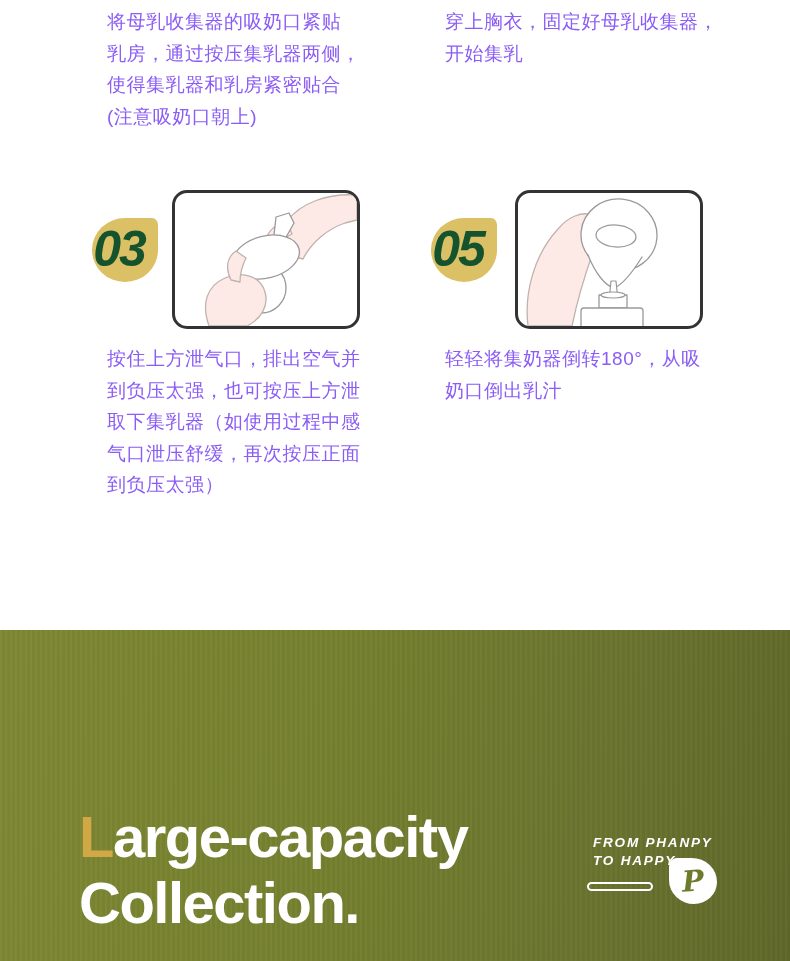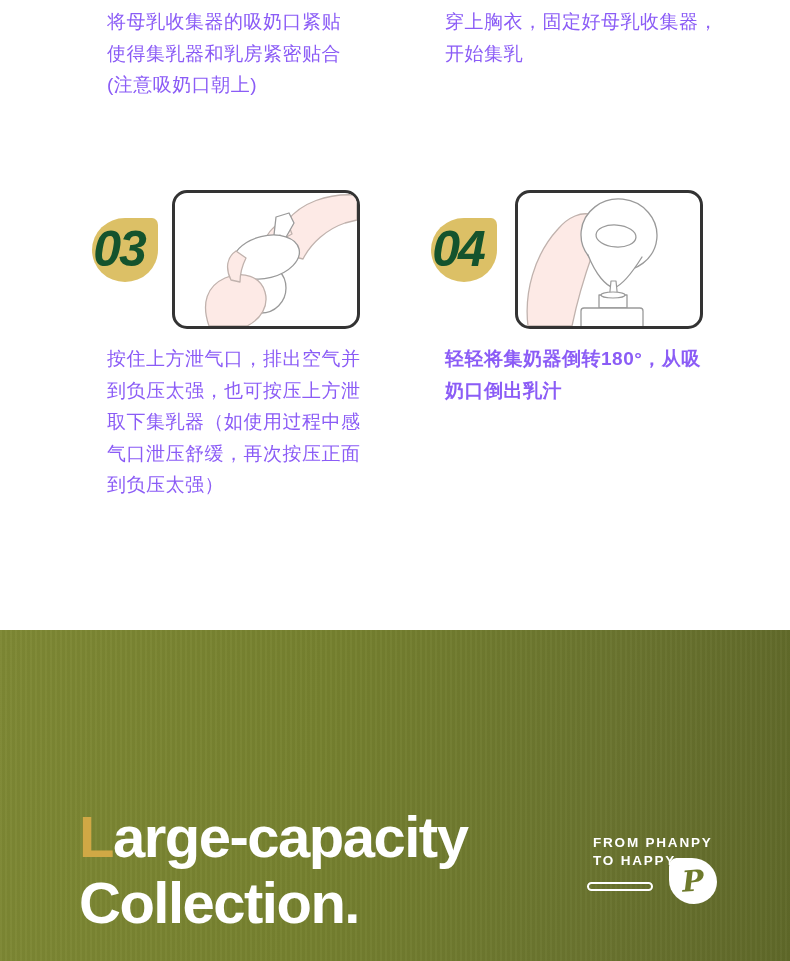--- a/index.html
+++ b/index.html
@@ -7,21 +7,21 @@
   .page {
     position:relative; width:790px; height:961px;
     background:#ffffff; overflow:hidden; margin:0 auto;
   }
 
   
   .cn-text { position:absolute; color:#8b5cf6; font-size:19px; line-height:31.5px; letter-spacing:0.5px; }
   .intro-left  { left:107px; top:6px;  width:300px; }
   .intro-right { left:445px; top:6px;  width:330px; }
   .caption-03  { left:107px; top:343px; width:300px; }
-  .caption-04  { left:445px; top:343px; width:330px;font-weight:bold; }
+  .caption-04  { left:445px; top:343px; width:330px; }
 
   
   .badge { position:absolute; width:78px; height:64px; }
   .badge-03 { left:83px;  top:218px; }
   .badge-04 { left:422px; top:218px; }
   .badge .blob {
     position:absolute; left:9px; top:0; width:66px; height:64px;
     background:#dcc066;
     border-radius:55% 10% 55% 55% / 55% 12% 55% 55%;
   }
@@ -54,21 +54,21 @@
   }
   .banner-title {
     position:absolute; left:79px; top:804px; z-index:2;
     font-size:58px; font-weight:700; line-height:66px;
     letter-spacing:-1.5px; color:#ffffff;
   }
   .banner-title .gold { color:#d0a845; }
 
   .brand { position:absolute; left:593px; top:834px; z-index:2; width:160px; }
   .brand .tagline {
-    color:#ffffff; font-size:13.5px; font-weight:700; 
+    color:#ffffff; font-size:13.5px; font-weight:700; font-style:italic;
     letter-spacing:1.8px; line-height:17.5px; white-space:nowrap;
   }
   .brand .pill {
     position:absolute; left:-6px; top:48px;
     width:66px; height:9px;
     border:2px solid #ffffff; border-radius:6px;
   }
   .brand .logo {
     position:absolute; left:76px; top:24px;
     width:48px; height:46px; background:#ffffff;
@@ -80,20 +80,21 @@
     font-size:29px; color:#6e7a2c; transform:rotate(-4deg); line-height:1;
   }
 </style>
 </head>
 <body>
 
 <div class="page">
 
   <div class="cn-text intro-left">
     <div>将母乳收集器的吸奶口紧贴</div>
+    <div>乳房，通过按压集乳器两侧，</div>
     <div>使得集乳器和乳房紧密贴合</div>
     <div>(注意吸奶口朝上)</div>
   </div>
   <div class="cn-text intro-right">
     <div>穿上胸衣，固定好母乳收集器，</div>
     <div>开始集乳</div>
   </div>
 
   <div class="badge badge-03">
     <div class="blob"></div>
@@ -123,21 +124,21 @@
   <div class="cn-text caption-03">
     <div>按住上方泄气口，排出空气并</div>
     <div>到负压太强，也可按压上方泄</div>
     <div>取下集乳器（如使用过程中感</div>
     <div>气口泄压舒缓，再次按压正面</div>
     <div>到负压太强）</div>
   </div>
 
   <div class="badge badge-04">
     <div class="blob"></div>
-    <div class="num">04</div>
+    <div class="num">05</div>
   </div>
 
   <div class="frame frame-04">
     <svg width="182" height="133" viewBox="0 0 182 133">
       <g stroke-linejoin="round" stroke-linecap="round">
 
         <path d="M 10 133 C 6 100 16 62 40 36 C 50 24 64 18 74 22 C 82 26 84 36 80 46 C 70 72 60 104 54 133 Z" fill="#fdeae6" stroke="#c0b2ad" stroke-width="1.3"></path>
         <path d="M 74 22 C 86 17 98 19 105 26 L 98 39 L 78 42 Z" fill="#fdeae6" stroke="#c0b2ad" stroke-width="1.3"></path>
 
         <ellipse cx="101" cy="42" rx="38" ry="36" transform="rotate(6 101 42)" fill="#ffffff" stroke="#9a9a9a" stroke-width="1.3"></ellipse>

